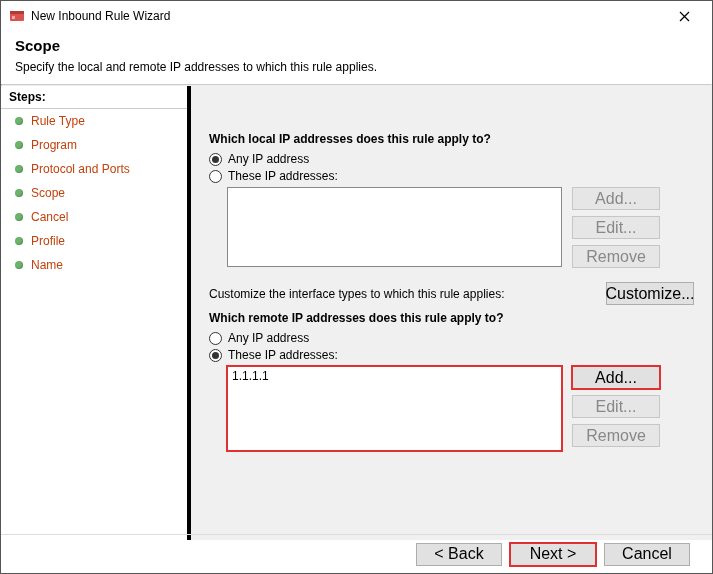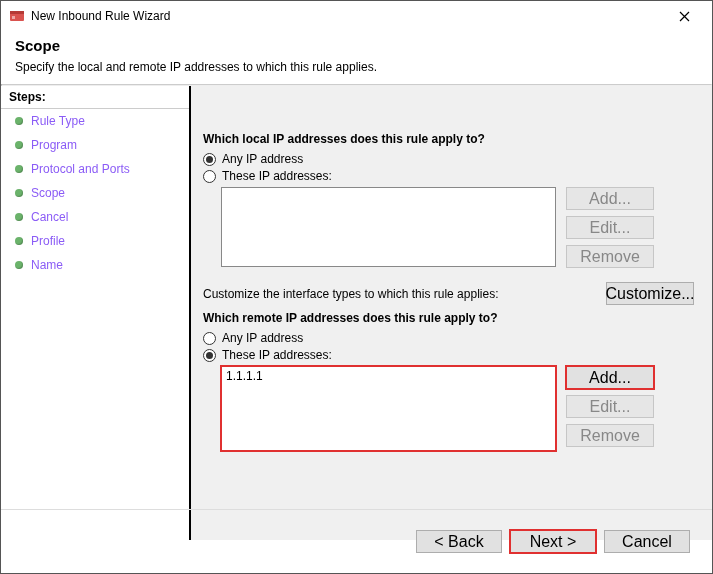--- a/index.html
+++ b/index.html
@@ -7,44 +7,44 @@
   .window { width: 713px; height: 574px; border: 1px solid #555; position: relative; background: #fff; }
   .titlebar { height: 30px; display: flex; align-items: center; padding: 0 8px; }
   .titlebar .icon { width: 16px; height: 16px; margin-right: 6px; }
   .titlebar .title { flex: 1; font-size: 12px; }
   .titlebar .close { width: 40px; height: 28px; display:flex; align-items:center; justify-content:center; font-size:14px; }
   .header { padding: 6px 14px 10px 14px; }
   .header h1 { font-size: 15px; font-weight: bold; margin: 0 0 6px 0; }
   .header p { margin: 0; font-size: 12px; }
   .divider { border-top: 1px solid #ccc; margin: 0; }
   .body { display: flex; height: 454px; }
-  .sidebar { width: 190px; background: #fff; border-right: 2px solid #000000; }
+  .sidebar { width: 190px; background: #fff; border-right: 4px solid #000000; }
   .sidebar-header { font-weight: bold; padding: 4px 8px; border-bottom: 1px solid #ccc; font-size:12px; }
   .step { display: flex; align-items: center; padding: 5px 8px 5px 14px; cursor: pointer; }
   .step .bullet { width: 8px; height: 8px; border-radius: 50%; background: #6bb36b; margin-right: 8px; box-shadow: inset -1px -1px 1px rgba(0,0,0,.2); }
-  .step .label { color: #8b5cf6; font-size: 12px; }
-  .content { flex: 1; background: #f0f0f0; padding: 14px 18px 10px 12px; position: relative; }
+  .step .label { color: #c2410c; font-size: 12px; }
+  .content { flex: 1; background: #f0f0f0; padding: 14px 18px 10px 18px; position: relative; }
   .section-title { font-weight: bold; font-size: 12px; margin: 32px 0 6px 0; }
   .section-title.t2 { margin-top: 4px; }
   .radio-row { display: flex; align-items: center; margin: 3px 0 3px 0; }
   .radio-row input { margin: 0 6px 0 0; }
   .radio-row label { font-size: 12px; }
   .ip-block { display: flex; gap: 10px; margin-top: 4px; }
   .ip-list { width: 335px; height: 80px; background: #fff; border: 1px solid #888; padding: 2px 4px; font-size:12px; overflow:auto; }
   .ip-list.disabled { color: #555; }
   .btn-col { display: flex; flex-direction: column; gap: 6px; }
   .btn { width: 88px; height: 23px; background: #e1e1e1; border: 1px solid #adadad; font-size: 16px; cursor: pointer; display:flex; align-items:center; justify-content:center; }
   .btn.disabled { color: #888; background: #e6e6e6; border-color:#c6c6c6; cursor:default; }
   .btn.primary { border: 1px solid #0078d7; }
   .customize-row { display:flex; justify-content:space-between; align-items:center; margin-top:14px; margin-bottom:6px; }
   .customize-row span { font-size:12px; }
   .remote-list-wrap { display:flex; gap:10px; margin-top:4px; }
   .remote-list { width:335px; height:85px; background:#fff; border:1px solid #888; padding:2px 4px; font-size:12px; overflow:auto; }
   .highlight-red { outline: 2px solid #e03030; outline-offset: -1px; }
-  .footer { position:absolute; bottom:0; left:0; right:0; height:64px; display:flex; justify-content:flex-end; align-items:center; gap:8px; padding: 8px 22px; border-top: 1px solid #ddd; }
+  .footer { position:absolute; bottom:0; left:0; right:0; height:39px; display:flex; justify-content:flex-end; align-items:center; gap:8px; padding: 8px 22px; border-top: 1px solid #ddd; }
   .footer .btn { width: 86px; }
   .radio-dot { appearance:none; width:13px; height:13px; border:1px solid #333; border-radius:50%; position:relative; background:#fff; }
   .radio-dot:checked::after { content:""; position:absolute; top:2px; left:2px; width:7px; height:7px; border-radius:50%; background:#333; }
 </style>
 </head>
 <body>
 
 <div class="window">
   <div class="titlebar">
     <span class="icon">

